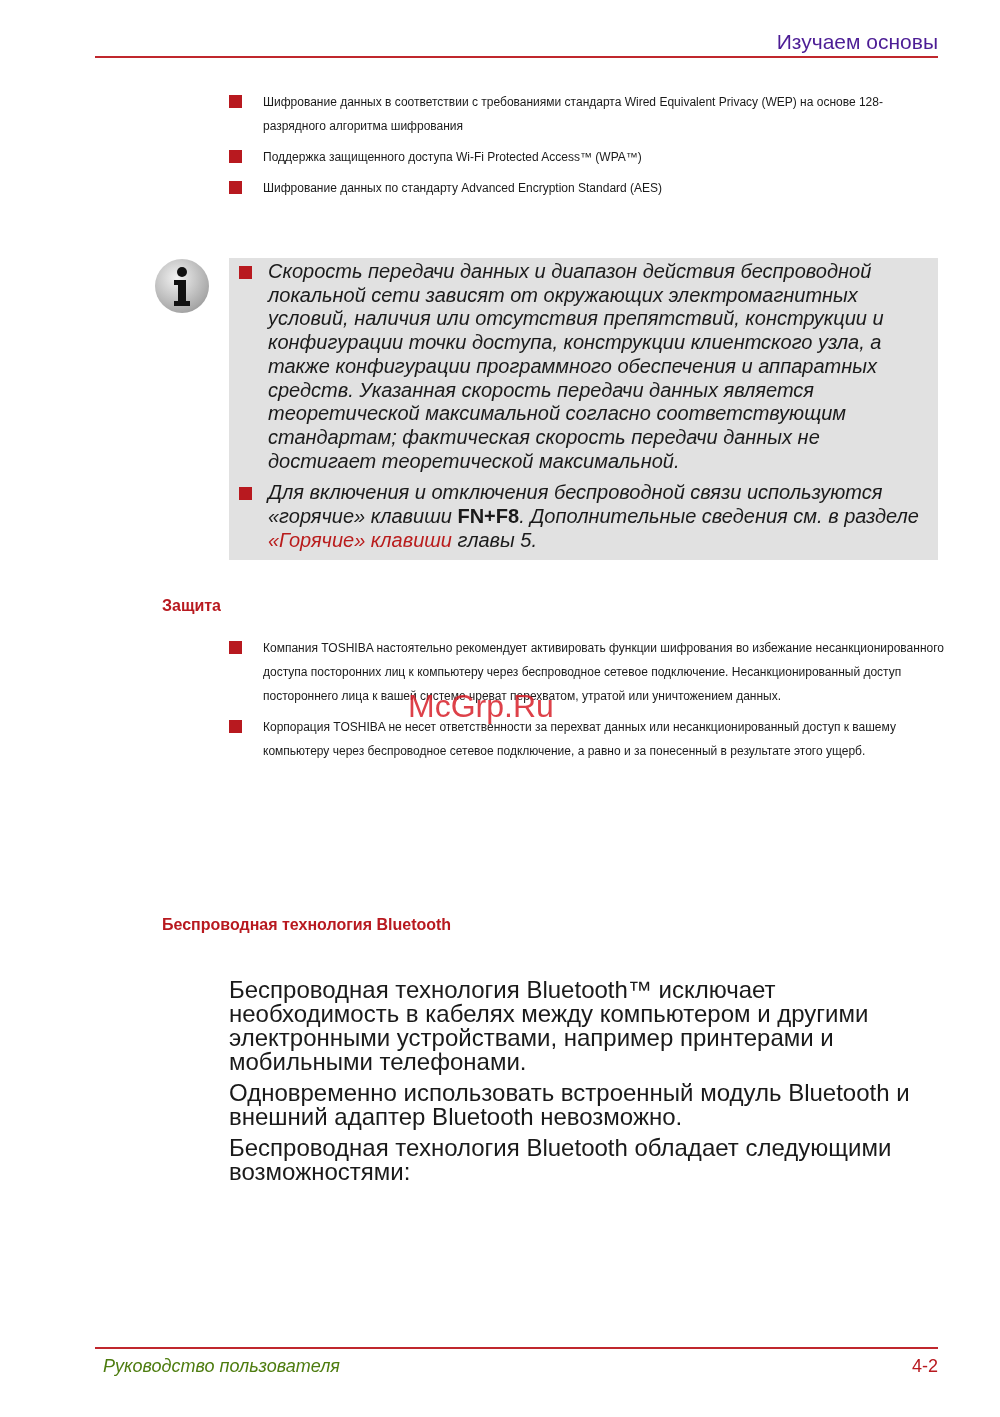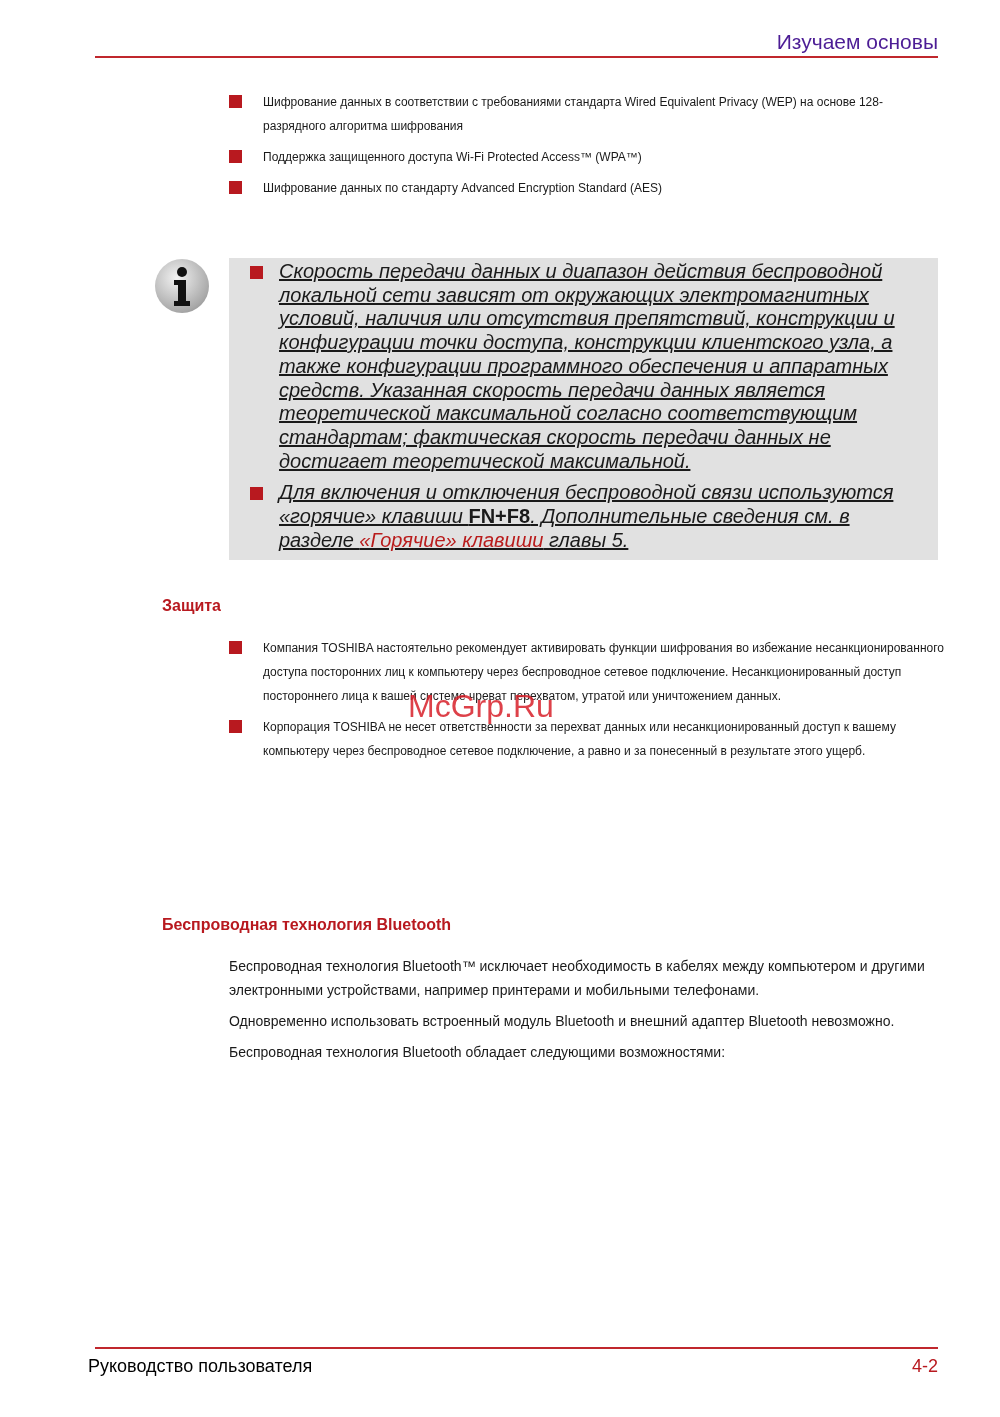--- a/index.html
+++ b/index.html
@@ -2,38 +2,38 @@
 <html><head>
 <meta charset="utf-8">
 <style>
   html, body { margin:0; padding:0; background:#ffffff; }
   body { width:1000px; height:1417px; position:relative; overflow:hidden;
          font-family:"Liberation Sans", sans-serif; color:#1a1a1a; }
   .header { position:absolute; left:95px; right:62px; top:28px; height:28px;
             border-bottom:2px solid #c0272d; }
   .header-title { position:absolute; right:0; top:2px; font-size:21px; color:#4c1d95; }
   .footer-line { position:absolute; left:95px; right:62px; top:1347px; border-top:2px solid #c0272d; }
-  .footer-left { position:absolute; left:88px; top:1356px; font-size:18px; color:#000000; }
+  .footer-left { position:absolute; left:103px; top:1356px; font-size:18px; color:#4d7c0f;font-style:italic; }
   .footer-right { position:absolute; right:62px; top:1356px; font-size:18px; color:#b8191f; }
   ul.blist { list-style:none; margin:0; padding:0; }
   ul.blist li { position:relative; padding-left:34px; font-size:12px; line-height:24px; margin-bottom:7px; }
   ul.blist li .sq { position:absolute; left:0; top:5px; width:13px; height:13px; background:#b8191f; }
   .top-list { position:absolute; left:229px; top:90px; width:715px; }
   .note { position:absolute; left:229px; top:258px; width:709px; height:302px; background:#e1e1e1; }
-  .note ul.blist { padding:2px 10px 0 16px;text-decoration:underline; }
+  .note ul.blist { padding:2px 10px 0 5px; }
   .note ul.blist li { font-style:italic; font-size:20px; line-height:23.7px; margin-bottom:8px; padding-left:34px; }
   .note ul.blist li .sq { top:6px; left:5px; }
   .note b { font-style:normal; font-weight:bold; }
   .note .link { color:#b91c1c; }
   .info-icon { position:absolute; left:155px; top:259px; width:54px; height:54px; border-radius:50%;
                background:radial-gradient(circle at 40% 35%, #f2f2f2, #a9a9a9 70%, #7c7c7c); }
   .info-icon svg { position:absolute; left:0; top:0; }
   .h2 { position:absolute; left:162px; font-size:16px; font-weight:bold; color:#b8191f; }
   .sec-list { position:absolute; left:229px; width:715px; }
-  .para { position:absolute; left:229px; width:715px; font-size:14px; line-height:24px; }
+  .para { position:absolute; left:229px; width:715px; font-size:24px; line-height:24px;margin-top:24px; }
   .para p { margin:0 0 7px 0; }
   .watermark { position:absolute; left:408px; top:688px; font-size:32px; color:#d8202a; opacity:0.85;
                font-family:"Liberation Sans", sans-serif; letter-spacing:0px; }
 </style>
 </head>
 <body>
 
 <div class="header">
   <span class="header-title">Изучаем основы</span>
 </div>

